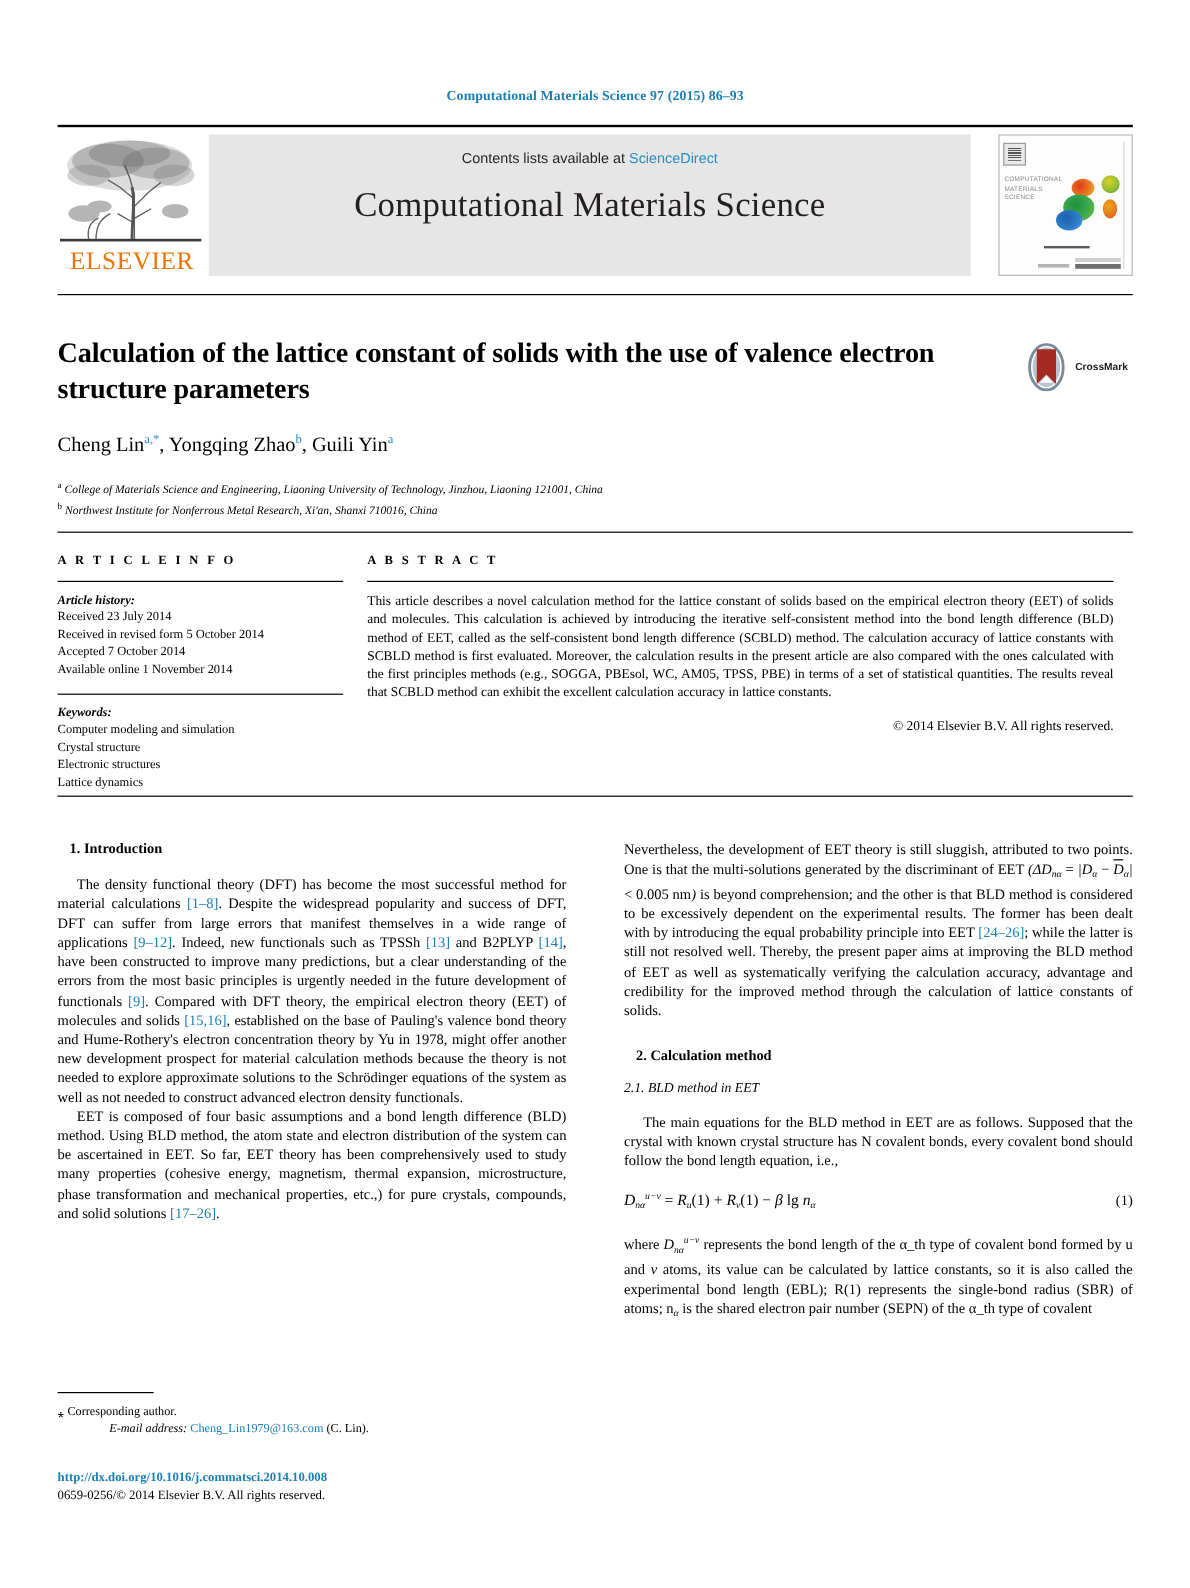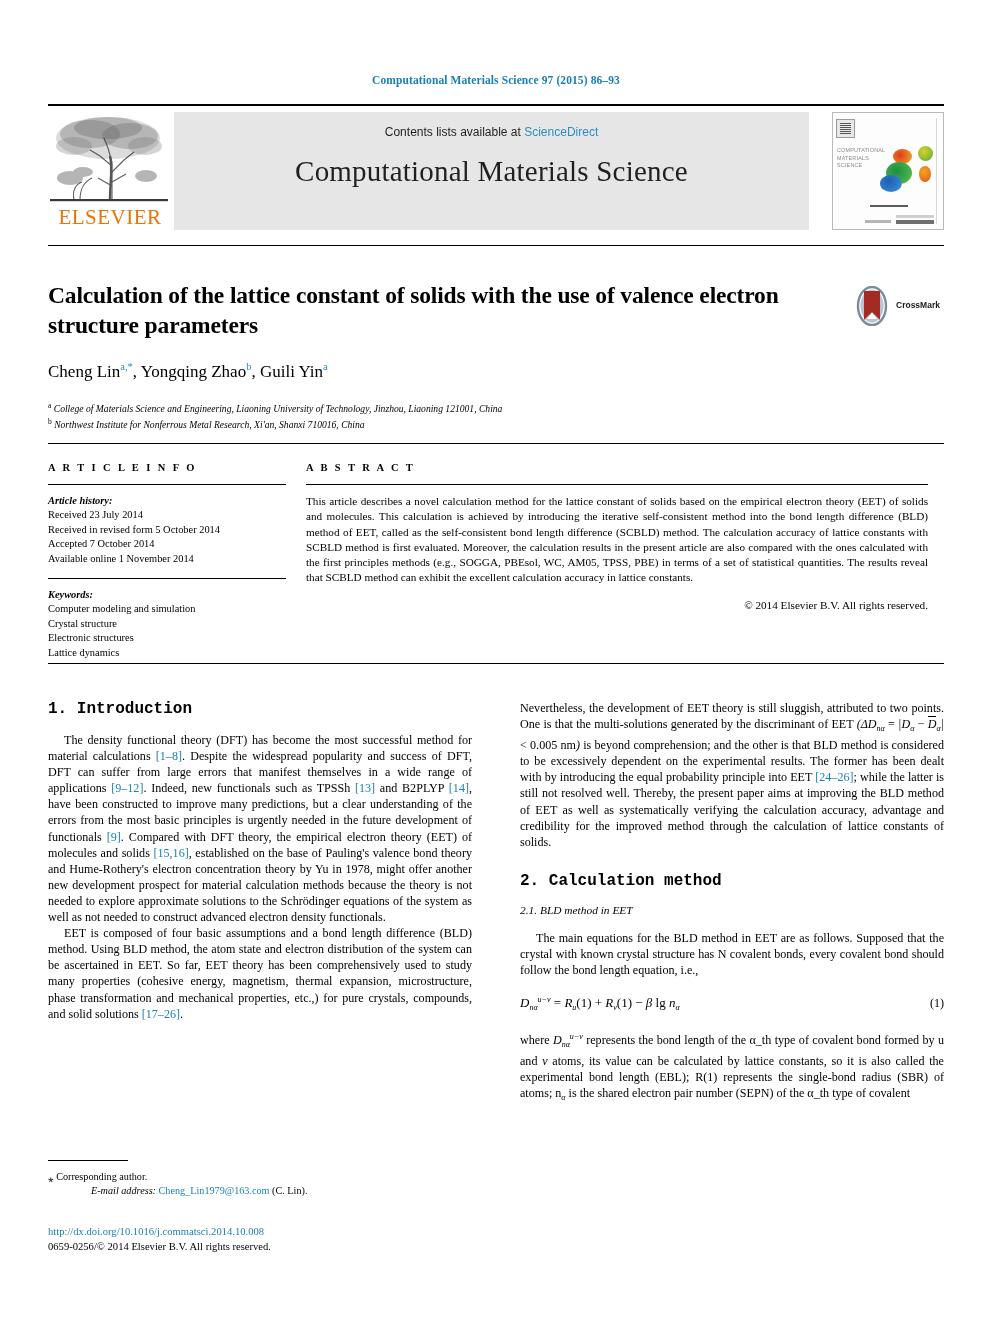--- a/index.html
+++ b/index.html
@@ -317,23 +317,23 @@
   .body-cols {
     position: absolute;
     top: 700px;
     left: 48px;
     width: 896px;
     display: flex;
     gap: 48px;
   }
   .bcol { width: 424px; }
   h2.sec-head {
-    margin: 0 0 14px 0;
-    font-family: Liberation Mono, monospace;
-    font-size: 16px;
+    margin: 0 0 14px 10px;
+    font-family: Liberation Serif, serif;
+    font-size: 12px;
     font-weight: bold;
   }
   h3.subsec-head {
     margin: 0 0 14px 0;
     font-family: "Liberation Serif", serif;
     font-size: 11.4px;
     font-weight: normal;
     font-style: italic;
   }
   p.para {
@@ -387,21 +387,21 @@
   .fn-link { color: #1a7fb5; }
   .doi-block {
     position: absolute;
     top: 1225px;
     left: 48px;
     width: 424px;
     font-family: "Liberation Serif", serif;
     font-size: 10.6px;
     line-height: 14.5px;
   }
-  .doi-block .doi { color: #1a7fb5; }
+  .doi-block .doi { color: #1a7fb5; font-weight: bold; }
 </style>
 </head>
 <body>
 
 <div class="page">
 
   <div class="running-head">Computational Materials Science 97 (2015) 86–93</div>
 
   <div class="masthead">
     <div class="rule-top"></div>

